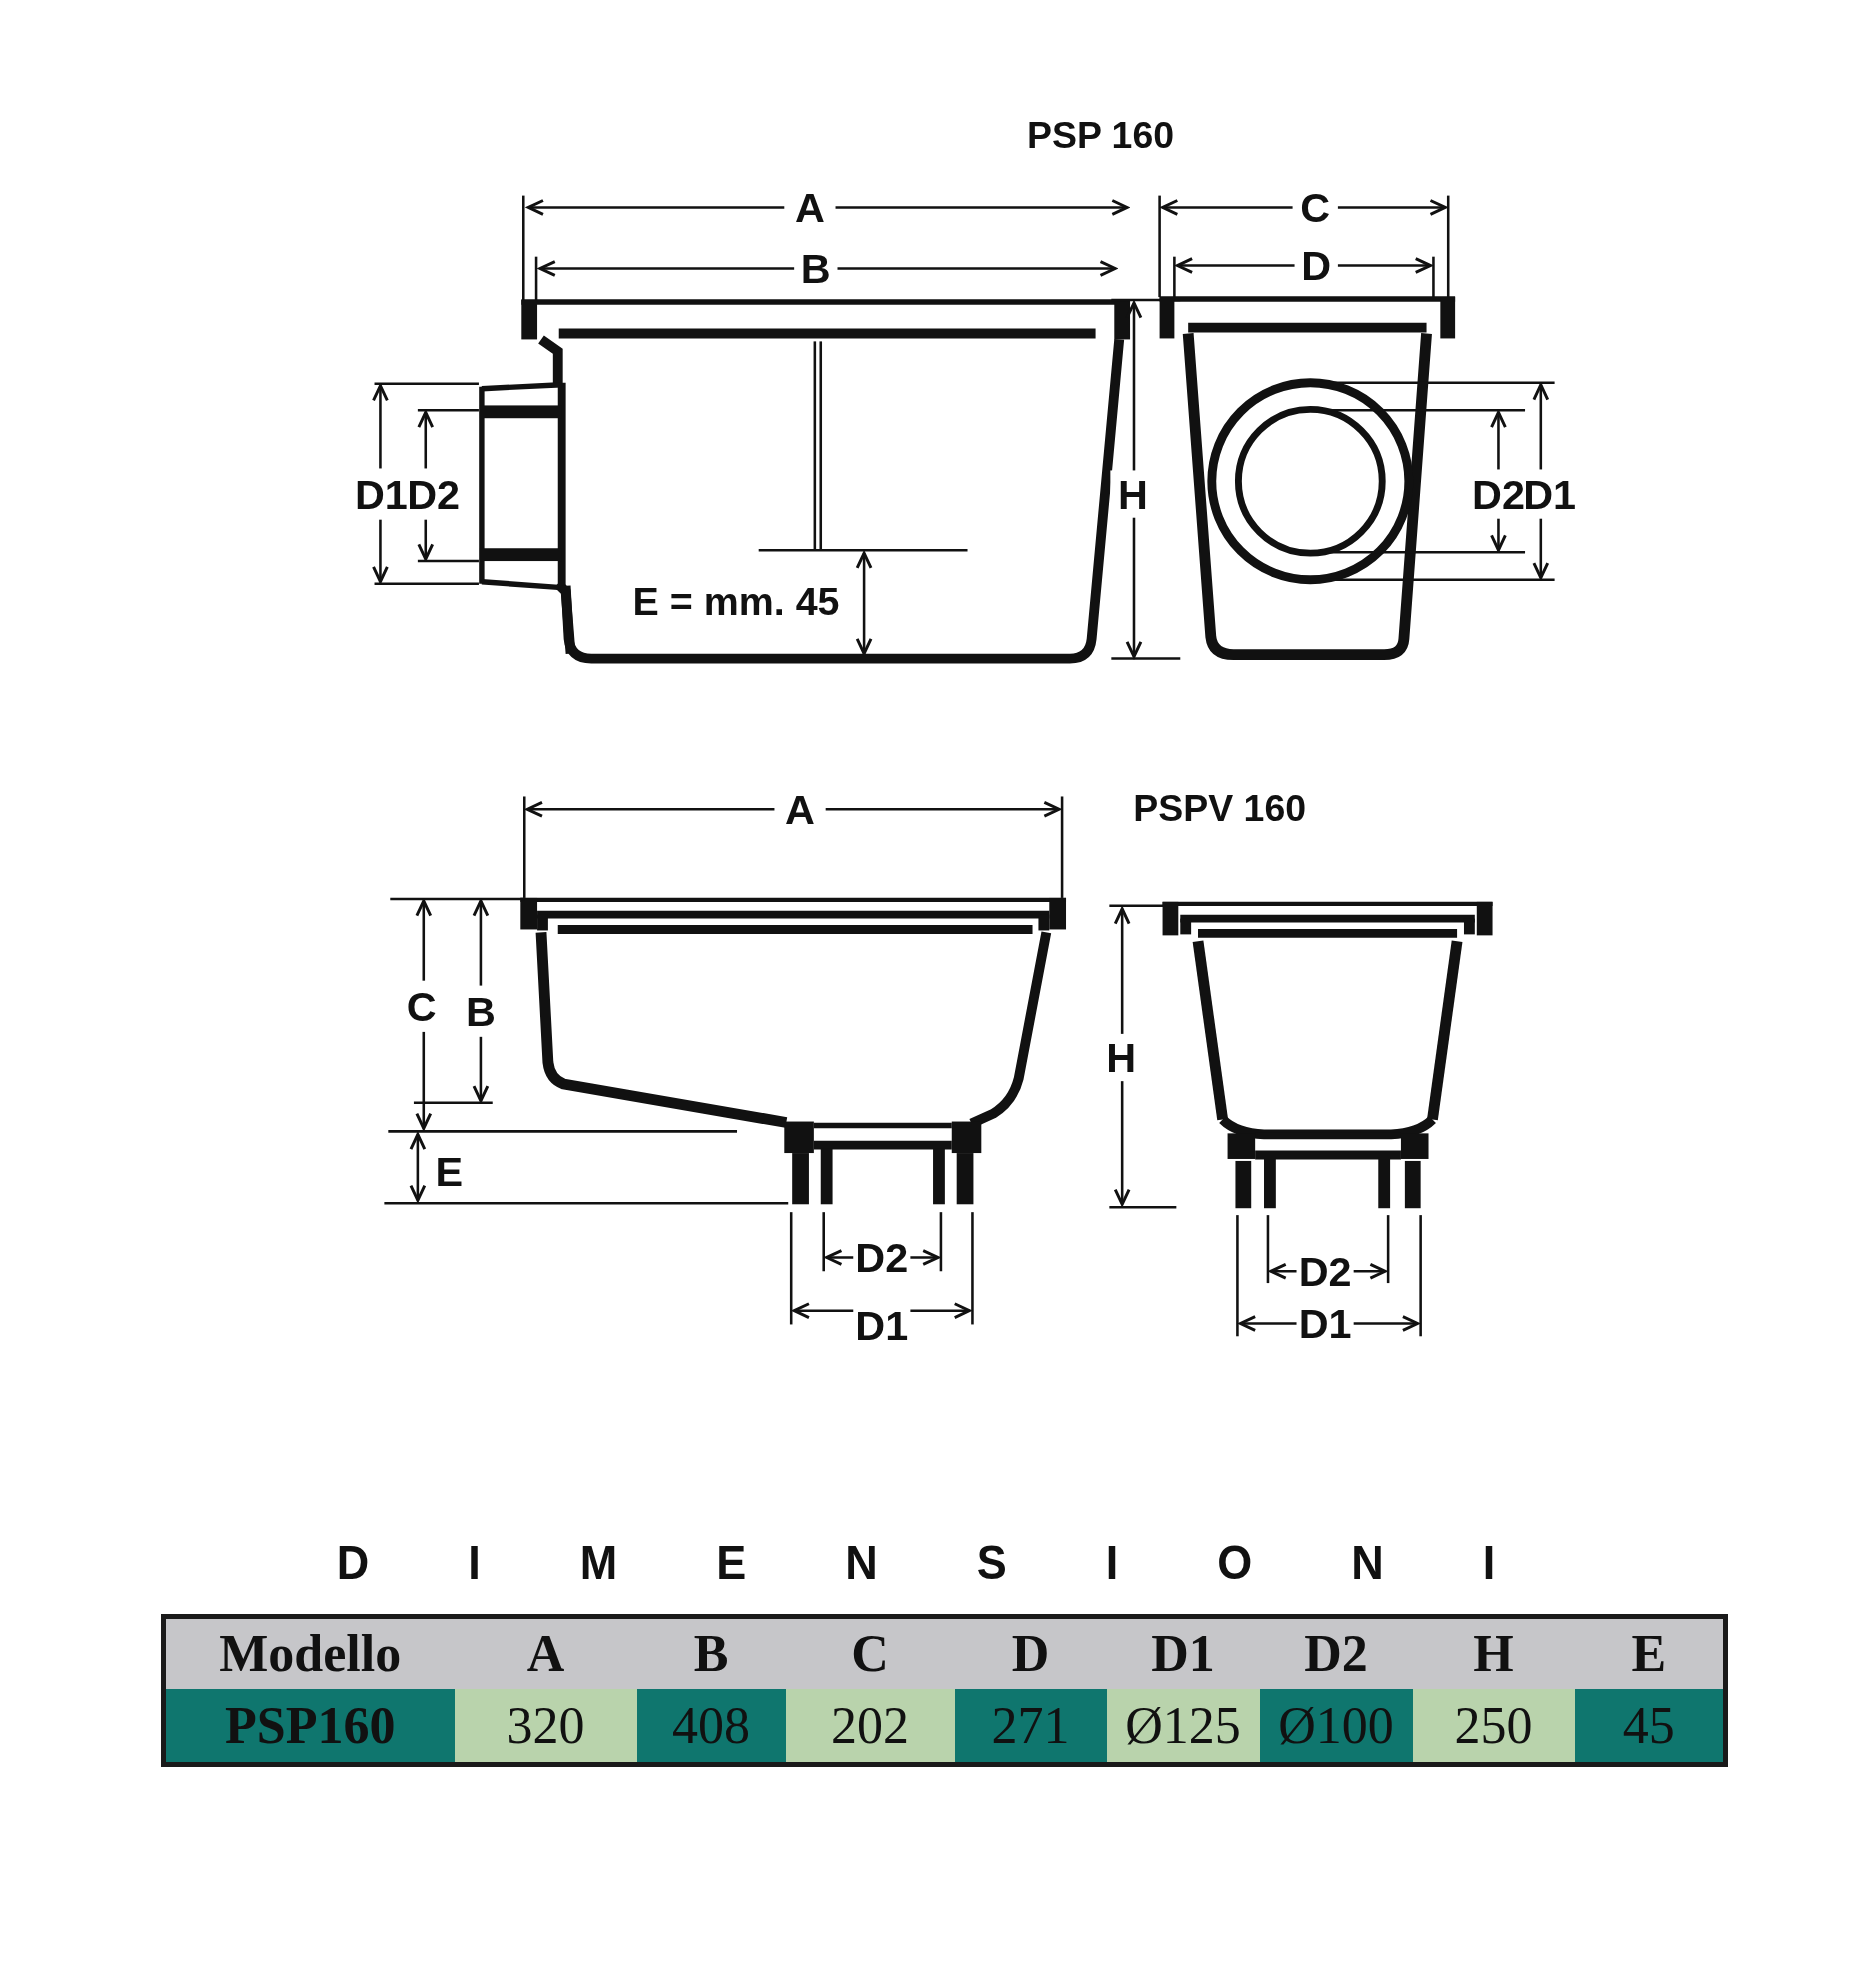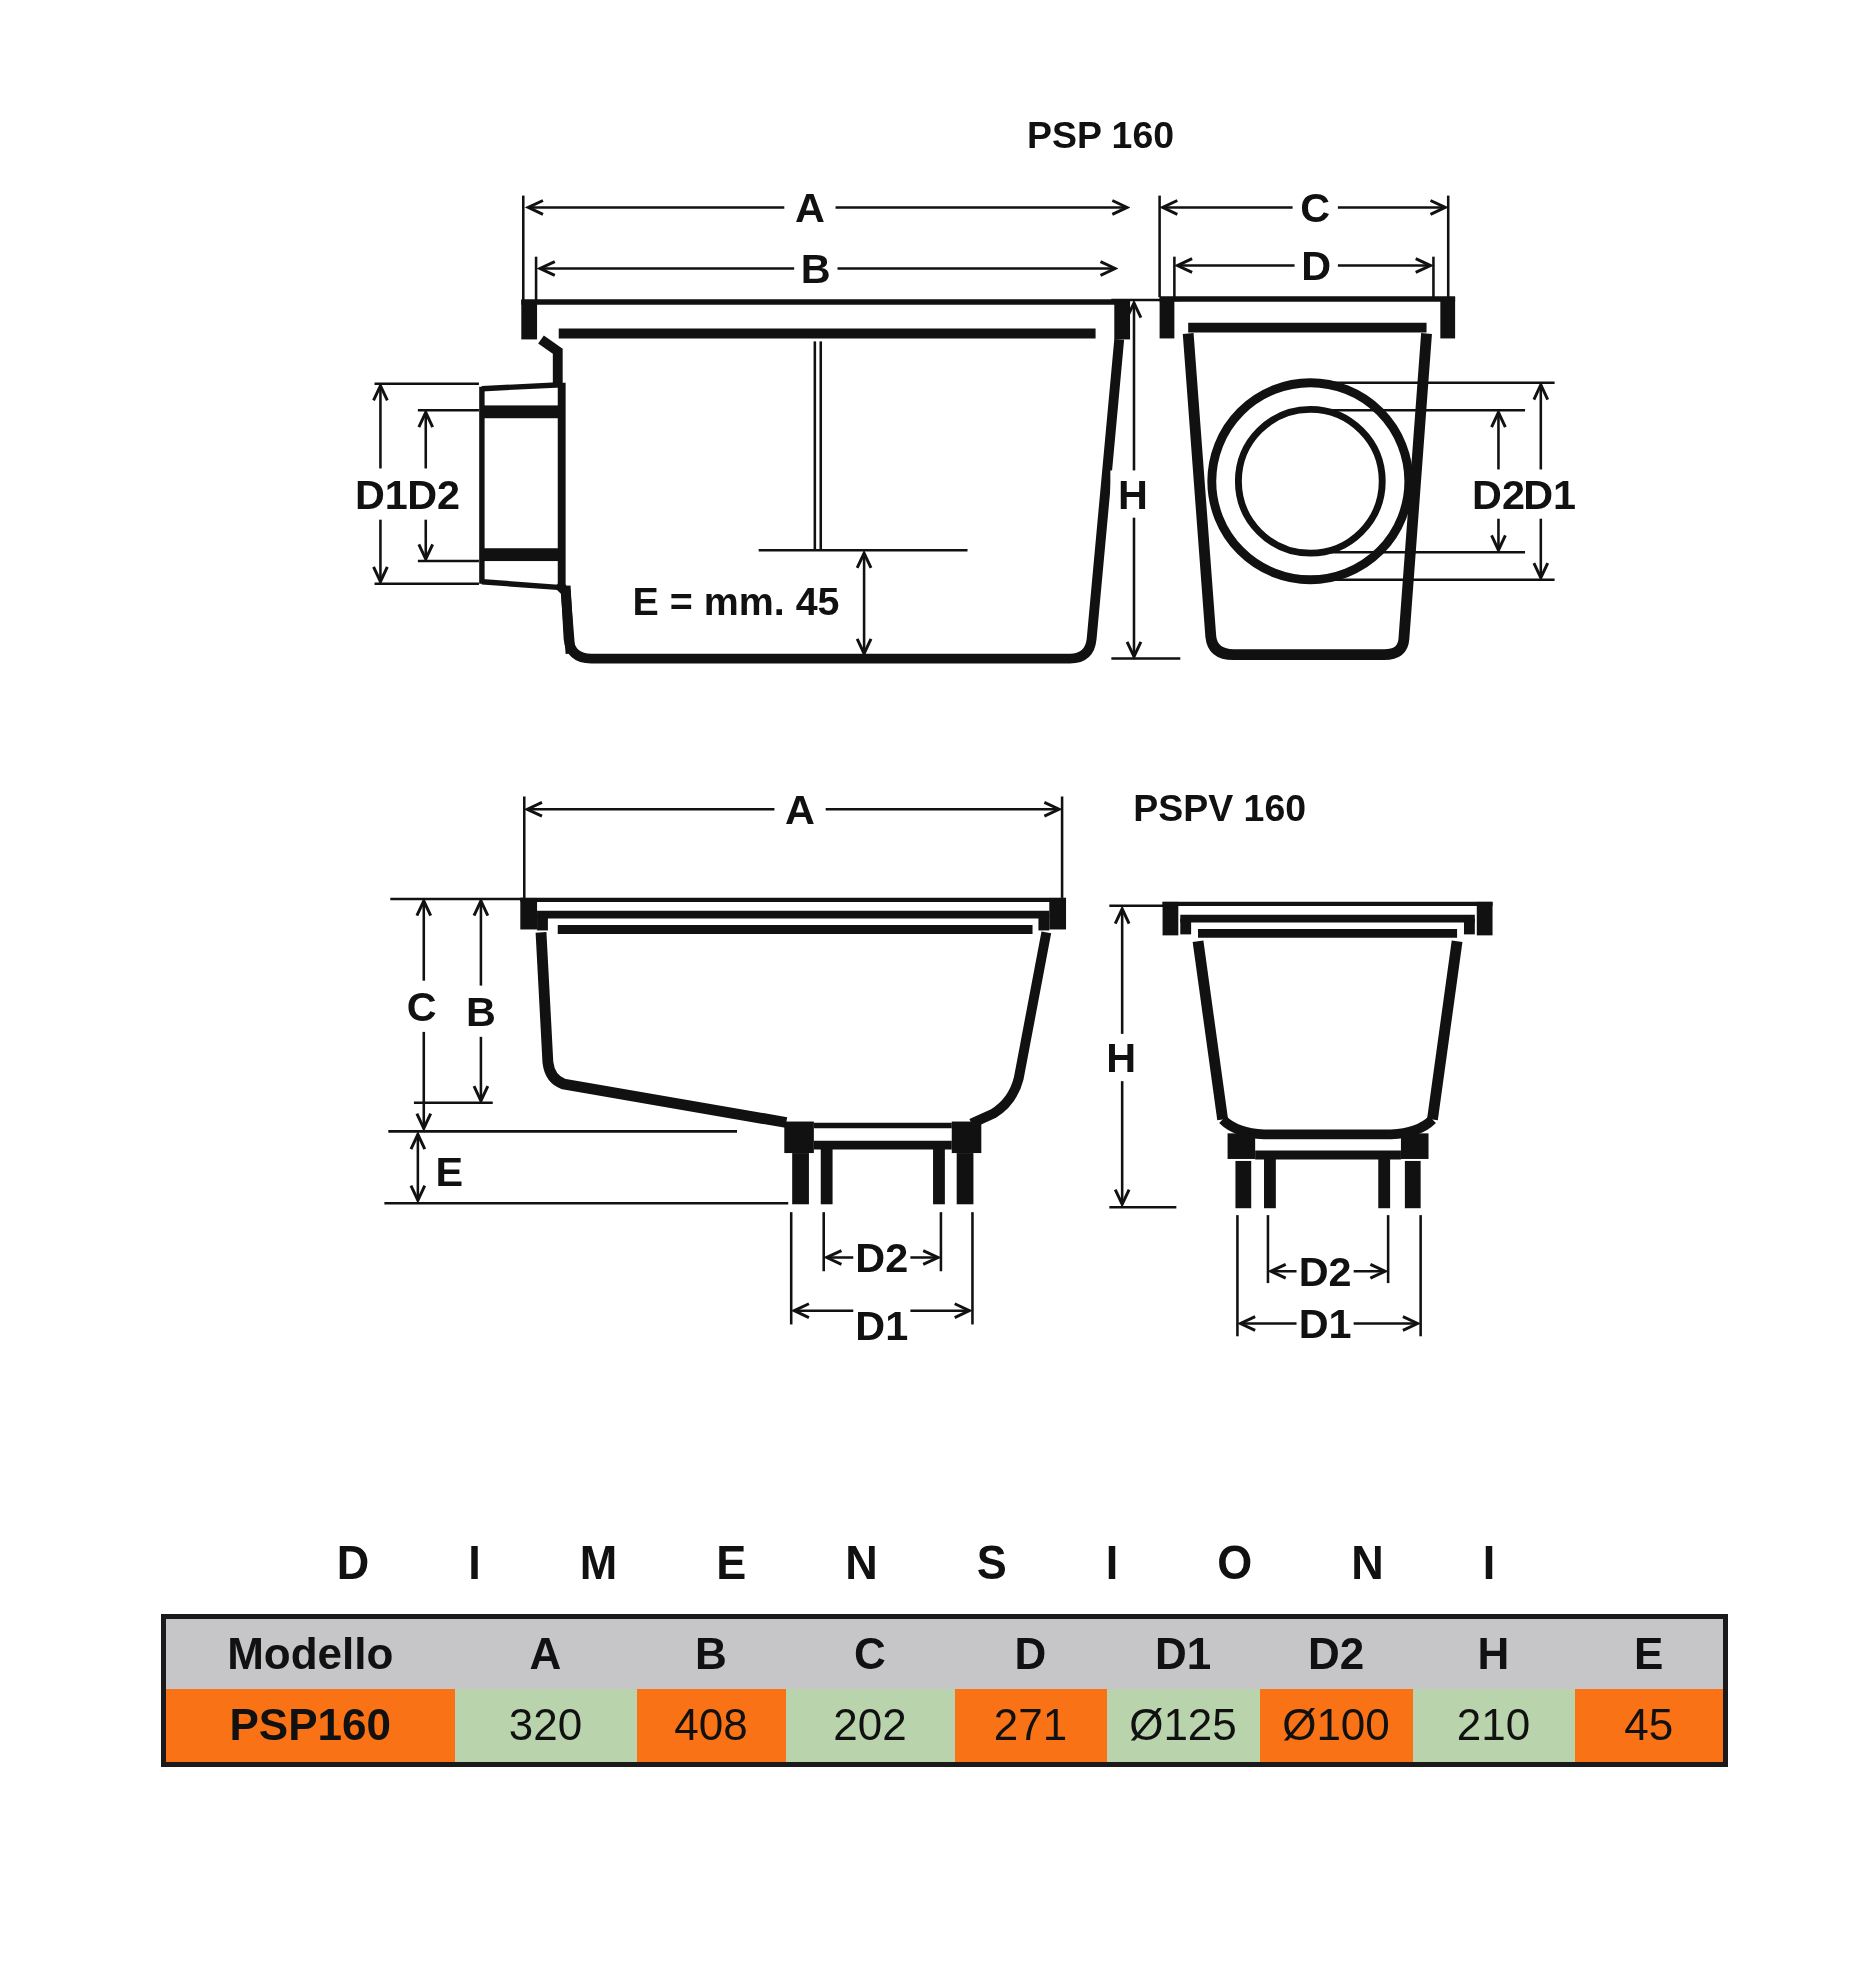--- a/index.html
+++ b/index.html
@@ -17,22 +17,22 @@
   .blk{fill:#111;stroke:none;}
   .ko{fill:#ffffff;stroke:none;}
   .lbl{font-size:42px;font-weight:700;fill:#111;text-anchor:middle;}
   .ttl{font-size:38px;font-weight:700;fill:#111;text-anchor:middle;}
   .enote{font-size:40px;font-weight:700;fill:#111;text-anchor:middle;}
 
   .dim-title{position:absolute;top:1499px;left:0;width:1872px;text-align:center;
              font-size:45px;font-weight:600;letter-spacing:99px;padding-left:59px;
              box-sizing:border-box;white-space:nowrap;transform:scaleY(1.05);}
   .tblwrap{position:absolute;left:161px;top:1576px;}
-  table.dims{border-collapse:collapse;table-layout:fixed;background:#f97316;
-             border:5.9px solid #1a1a1a;font-size:44px;}
+  table.dims{border-collapse:collapse;table-layout:fixed;background:#0f766e;
+             border:5.9px solid #1a1a1a;font-size:52px;font-family:Liberation Serif, serif;}
   table.dims td,table.dims th{padding:0;text-align:center;vertical-align:middle;overflow:hidden;}
   tr.hdr{height:72px;}
   tr.r1{height:76px;}
   tr.r2{height:89px;border-top:4.9px solid #1a1a1a;}
   tr.hdr th{background:#c6c6c9;font-weight:700;}
   td.model{font-weight:700;}
   td.g{background:#b9d3ac;}
   .cw0{width:291px;}.cw1{width:182px;}.cw2{width:149px;}.cw3{width:169px;}.cw4{width:152px;}
   .cw5{width:153px;}.cw6{width:153px;}.cw7{width:162px;}.cw8{width:151px;}
 </style>
@@ -264,21 +264,21 @@
         <th>E</th>
       </tr>
       <tr class="r1">
         <td class="model">PSP160</td>
         <td class="g">320</td>
         <td>408</td>
         <td class="g">202</td>
         <td>271</td>
         <td class="g">Ø125</td>
         <td>Ø100</td>
-        <td class="g">210</td>
+        <td class="g">250</td>
         <td>45</td>
       </tr>
     </tbody>
       </table>
   </div>
 
 </div>
 
 
 </body></html>

